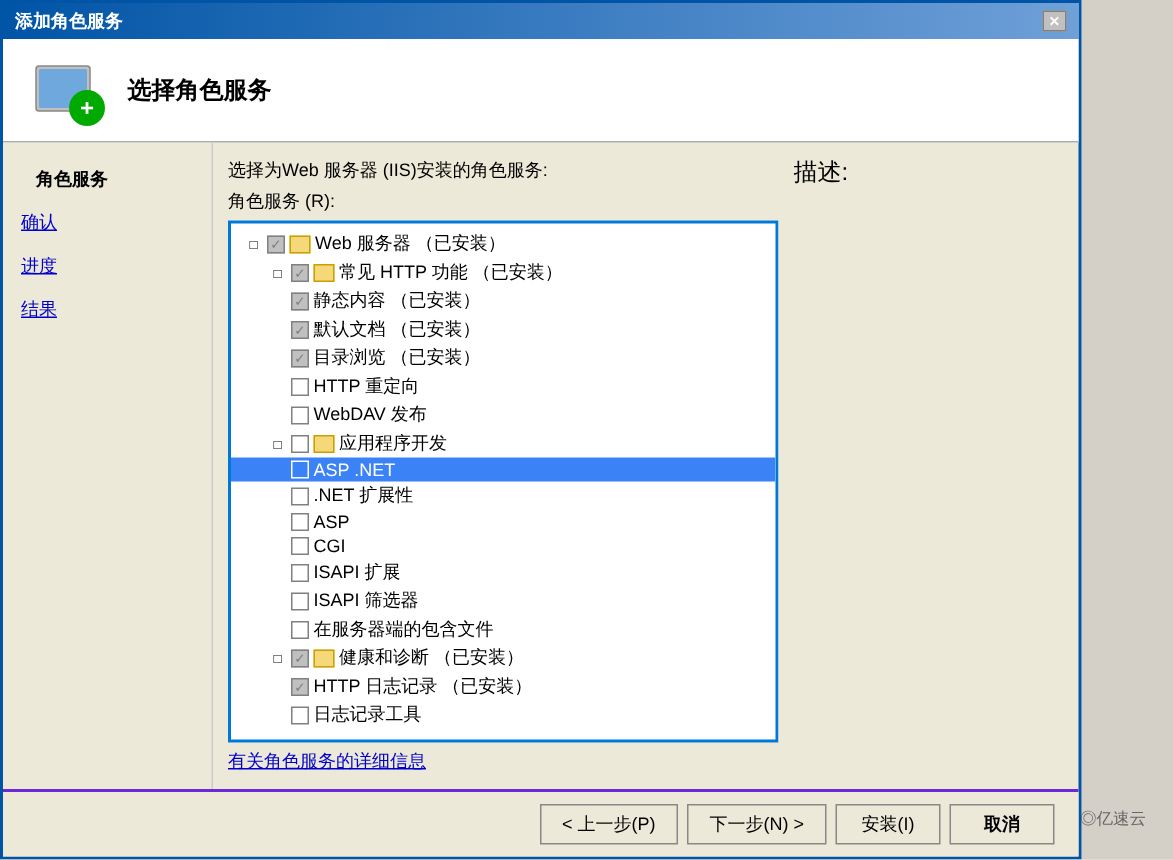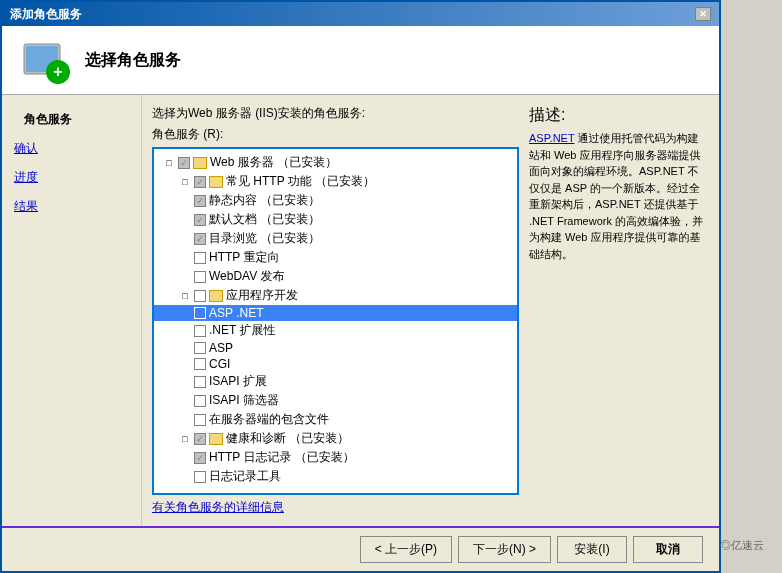--- a/index.html
+++ b/index.html
@@ -363,23 +363,20 @@
             <span class="checkbox"></span>
             <span class="item-text">日志记录工具</span>
           </div>
 
         </div>
         <div class="bottom-link">有关角色服务的详细信息</div>
       </div>
 
       <div class="right-panel">
         <div class="desc-label">描述:</div>
-        <div class="desc-content">
-          <span style="color:#0000cc;text-decoration:underline;">ASP.NET</span> 通过使用托管代码为构建站和 Web 应用程序向服务器端提供面向对象的编程环境。ASP.NET 不仅仅是 ASP 的一个新版本。经过全重新架构后，ASP.NET 还提供基于 .NET Framework 的高效编体验，并为构建 Web 应用程序提供可靠的基础结构。
-        </div>
       </div>
     </div>
   </div>
 
   <div class="footer">
     <button class="footer-btn">&lt; 上一步(P)</button>
     <button class="footer-btn">下一步(N) &gt;</button>
     <button class="footer-btn">安装(I)</button>
     <button class="footer-btn primary" style="font-weight:bold;">取消</button>
   </div>

